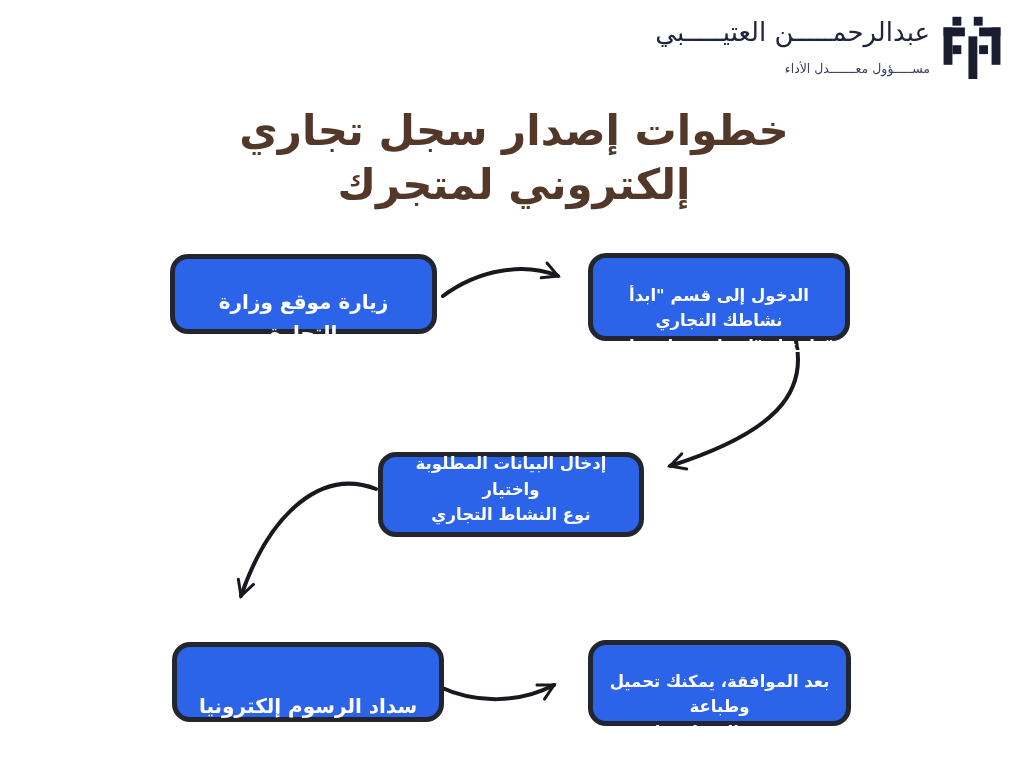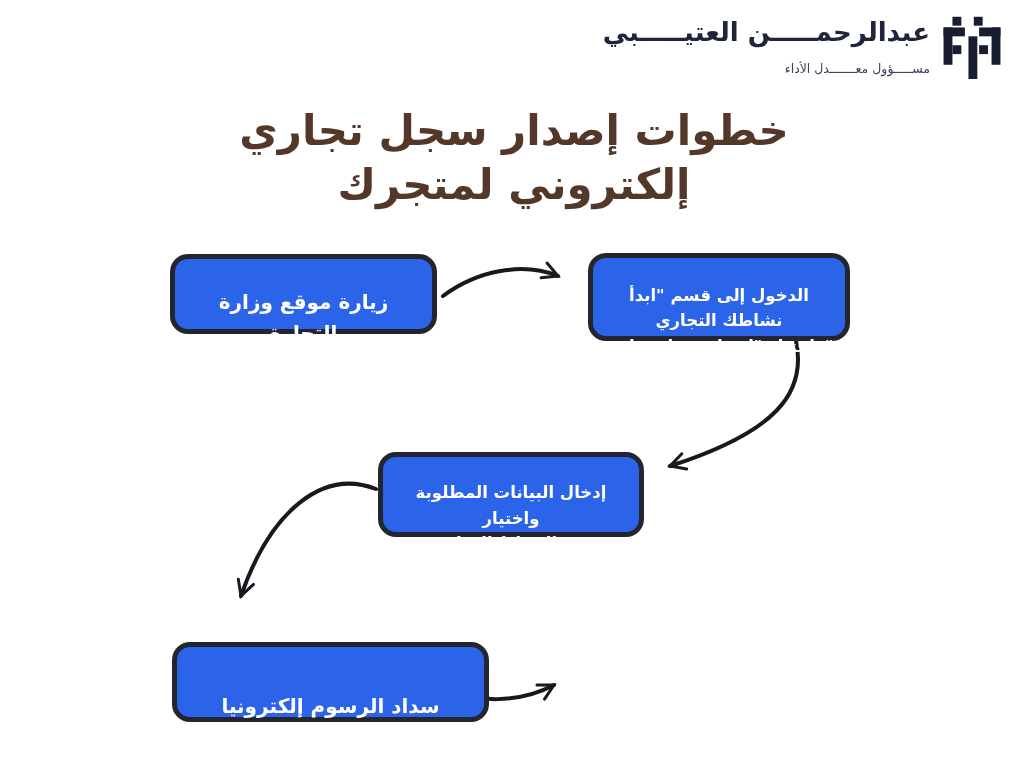--- a/index.html
+++ b/index.html
@@ -17,21 +17,21 @@
     position: absolute;
     top: 12px;
     right: 20px;
     display: flex;
     align-items: center;
     gap: 10px;
   }
   .logo-text { text-align: right; direction: rtl; }
   .logo-name {
     font-size: 26px;
-    font-weight: bold;
+    font-weight: normal;
     color: #20253c;
     line-height: 1.1;
     white-space: nowrap;
   }
   .logo-tagline {
     font-size: 12.5px;
     color: #3c4258;
     margin-top: 15px;
     white-space: nowrap;
   }
@@ -73,22 +73,22 @@
     justify-content: center;
     text-align: center;
     direction: rtl;
     color: #ffffff;
     font-weight: bold;
     padding: 4px 10px;
   }
   .step .lbl { white-space: pre-line; line-height: 1.55; margin-top: 48px; }
   .s1 { left: 170px; top: 254px; width: 267px; height: 80px; font-size: 20px; }
   .s2 { left: 588px; top: 253px; width: 262px; height: 88px; font-size: 16.5px; }
-  .s3 { left: 378px; top: 452px; width: 266px; height: 85px; font-size: 16.5px; }
-  .s4 { left: 172px; top: 642px; width: 317px; height: 80px; font-size: 20px; }
+  .s3 { left: 378px; top: 452px; width: 266px; height: 85px; font-size: 16.5px; align-items: flex-end; }
+  .s4 { left: 172px; top: 642px; width: 272px; height: 80px; font-size: 20px; }
   .s5 { left: 588px; top: 640px; width: 263px; height: 86px; font-size: 16.5px; }
 </style>
 </head>
 <body>
 
 <div class="canvas">
 
   <header class="logo">
     <div class="logo-text">
       <div class="logo-name">عبدالرحمـــــن العتيـــــبي</div>
@@ -134,14 +134,18 @@
     <span class="lbl">الدخول إلى قسم "ابدأ نشاطك التجاري
 "واختيار "إصدار سجل تجاري</span>
   </div>
   <div class="step s3">
     <span class="lbl">إدخال البيانات المطلوبة واختيار
 نوع النشاط التجاري</span>
   </div>
   <div class="step s4">
     <span class="lbl">سداد الرسوم إلكترونيا</span>
   </div>
+  <div class="step s5">
+    <span class="lbl">بعد الموافقة، يمكنك تحميل وطباعة
+نسخة من السجل مباشرة</span>
+  </div>
 
 </div>
 
 </body></html>

